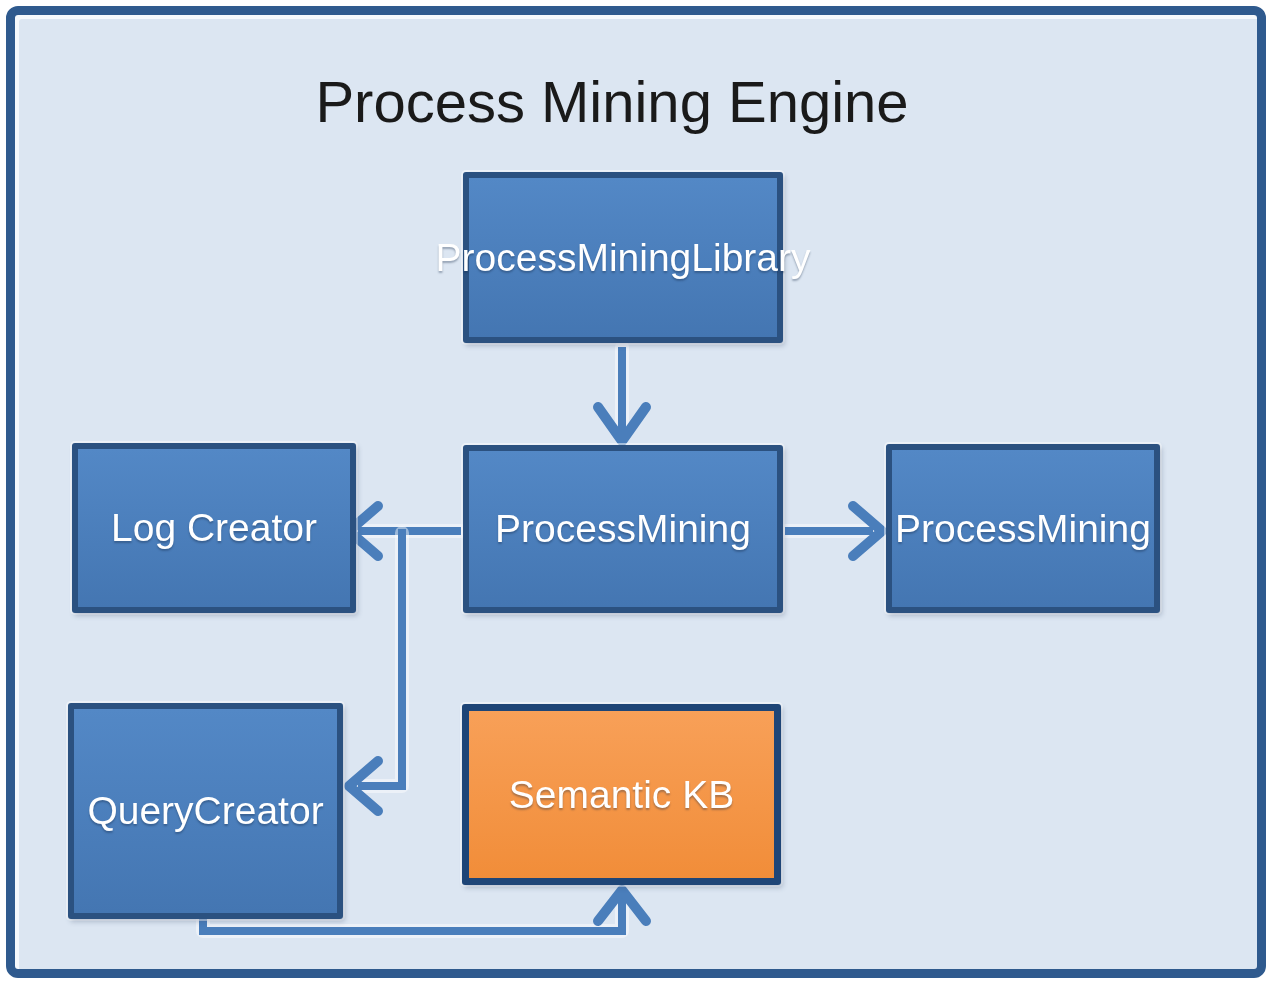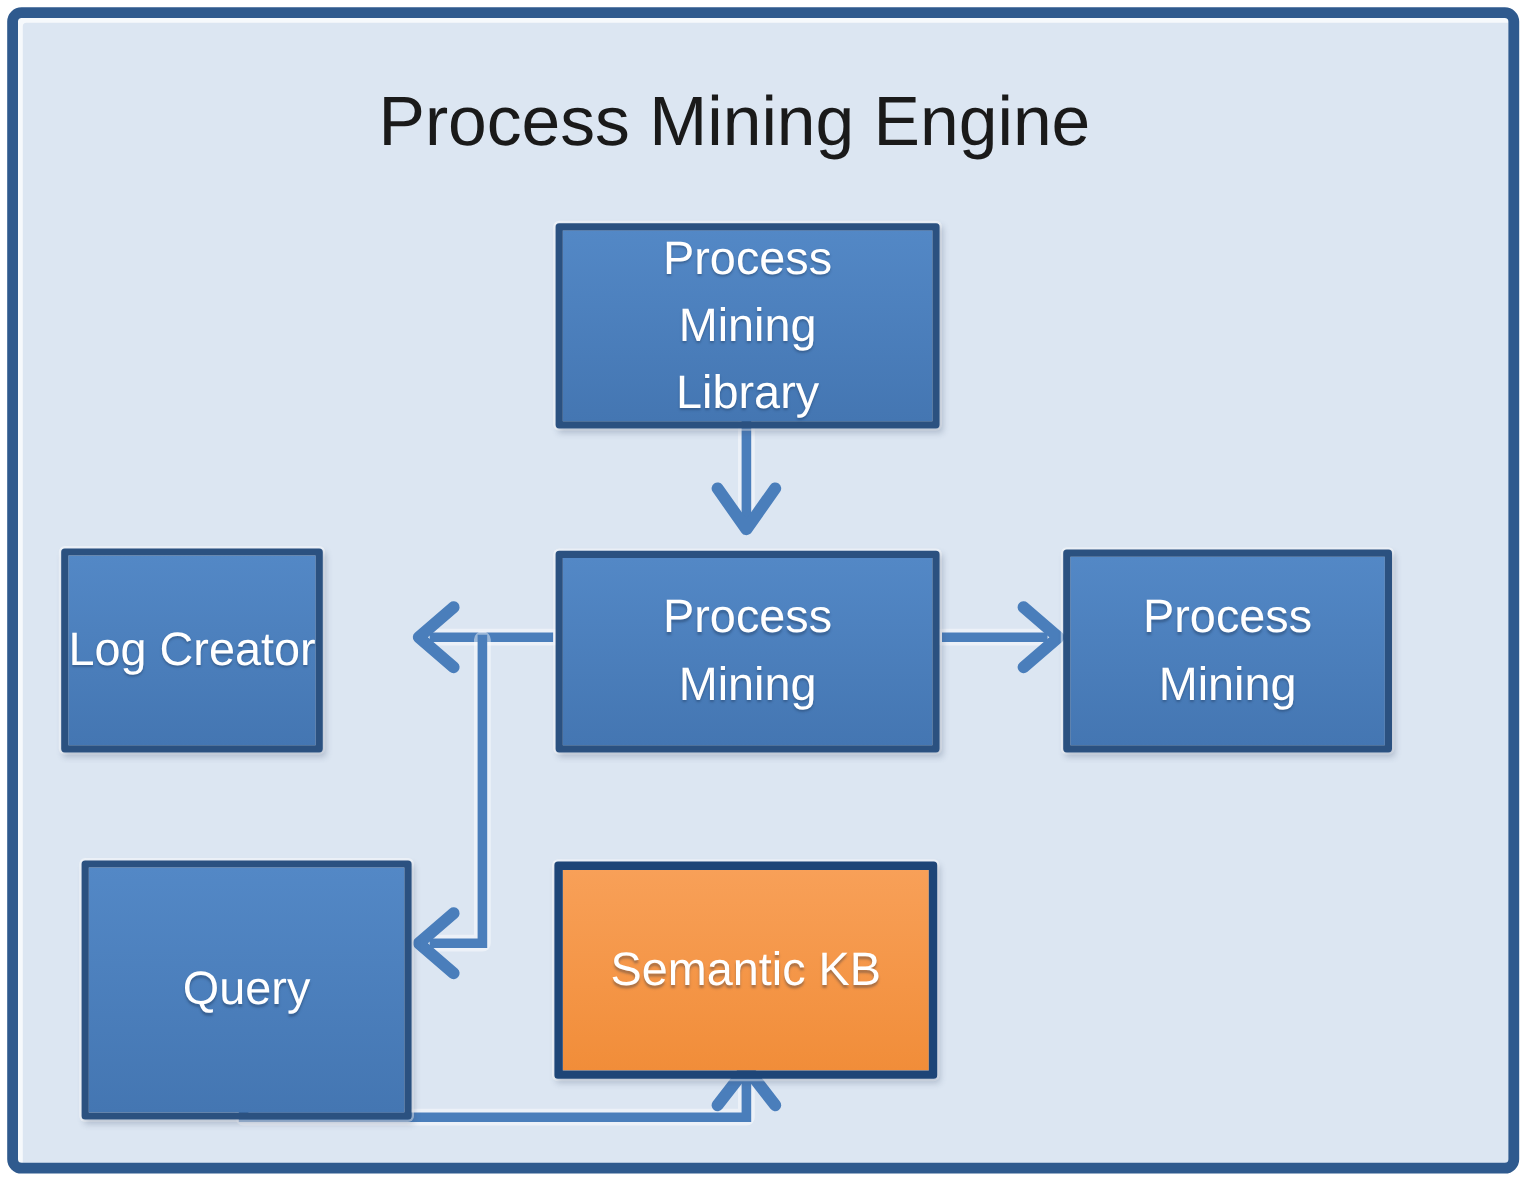--- a/index.html
+++ b/index.html
@@ -33,26 +33,25 @@
   .title{
     position:absolute;left:612px;top:34px;transform:translateX(-50%);
     font-size:58px;line-height:64px;color:var(--title-color);
     white-space:nowrap;font-weight:400;margin-top:36px;
   }
   .wires{position:absolute;left:0;top:0;width:1272px;height:984px;pointer-events:none;}
   .wires .halo{fill:none;stroke:#ffffff;stroke-opacity:.45;stroke-width:14;stroke-linecap:round;stroke-linejoin:round;}
   .wires .shaft{fill:none;stroke:var(--connector);stroke-width:8;stroke-linecap:butt;stroke-linejoin:miter;}
   .wires .head{fill:none;stroke:var(--connector);stroke-width:10;stroke-linecap:round;stroke-linejoin:round;}
   .node{
-    position:absolute;display:flex;flex-direction:column;justify-content:center;align-items:center;
+    position:absolute;display:flex;flex-direction:row;justify-content:center;align-items:center;
     background:linear-gradient(180deg,var(--node-fill-light),var(--node-fill-dark));
     border:6px solid var(--node-border);
     border-radius:3px;box-sizing:border-box;
     box-shadow:2px 3px 5px rgba(60,80,110,0.28),0 0 0 2px rgba(255,255,255,0.5);
-    margin-top:14px;
   }
   .node .nline{
     color:var(--node-text);font-size:39px;line-height:56px;white-space:nowrap;
     text-shadow:0 2px 2px rgba(20,40,70,0.35);
   }
   .node.kb{
     background:linear-gradient(180deg,var(--kb-fill-light),var(--kb-fill-dark));
     border:7px solid var(--kb-border);
     text-align:center;
   }
@@ -103,30 +102,31 @@
     <span class="nline">Process</span>
     <span class="nline">Mining</span>
     <span class="nline">Library</span>
   </div>
 
   <div class="node" style="left:463px;top:445px;width:320px;height:168px">
     <span class="nline">Process</span>
     <span class="nline">Mining</span>
   </div>
 
-  <div class="node" style="left:51px;top:443px;width:218px;height:170px">
+  <div class="node" style="left:72px;top:443px;width:284px;height:170px">
     <span class="nline">Log Creator</span>
   </div>
 
   <div class="node" style="left:886px;top:444px;width:274px;height:169px">
     <span class="nline">Process</span>
     <span class="nline">Mining</span>
   </div>
 
   <div class="node" style="left:68px;top:703px;width:275px;height:216px">
     <span class="nline">Query</span>
+    <span class="nline">Creator</span>
   </div>
 
   <div class="node kb" style="left:462px;top:704px;width:319px;height:181px">
     <span class="nline">Semantic KB</span>
   </div>
 
 </div>
 
 </body></html>

